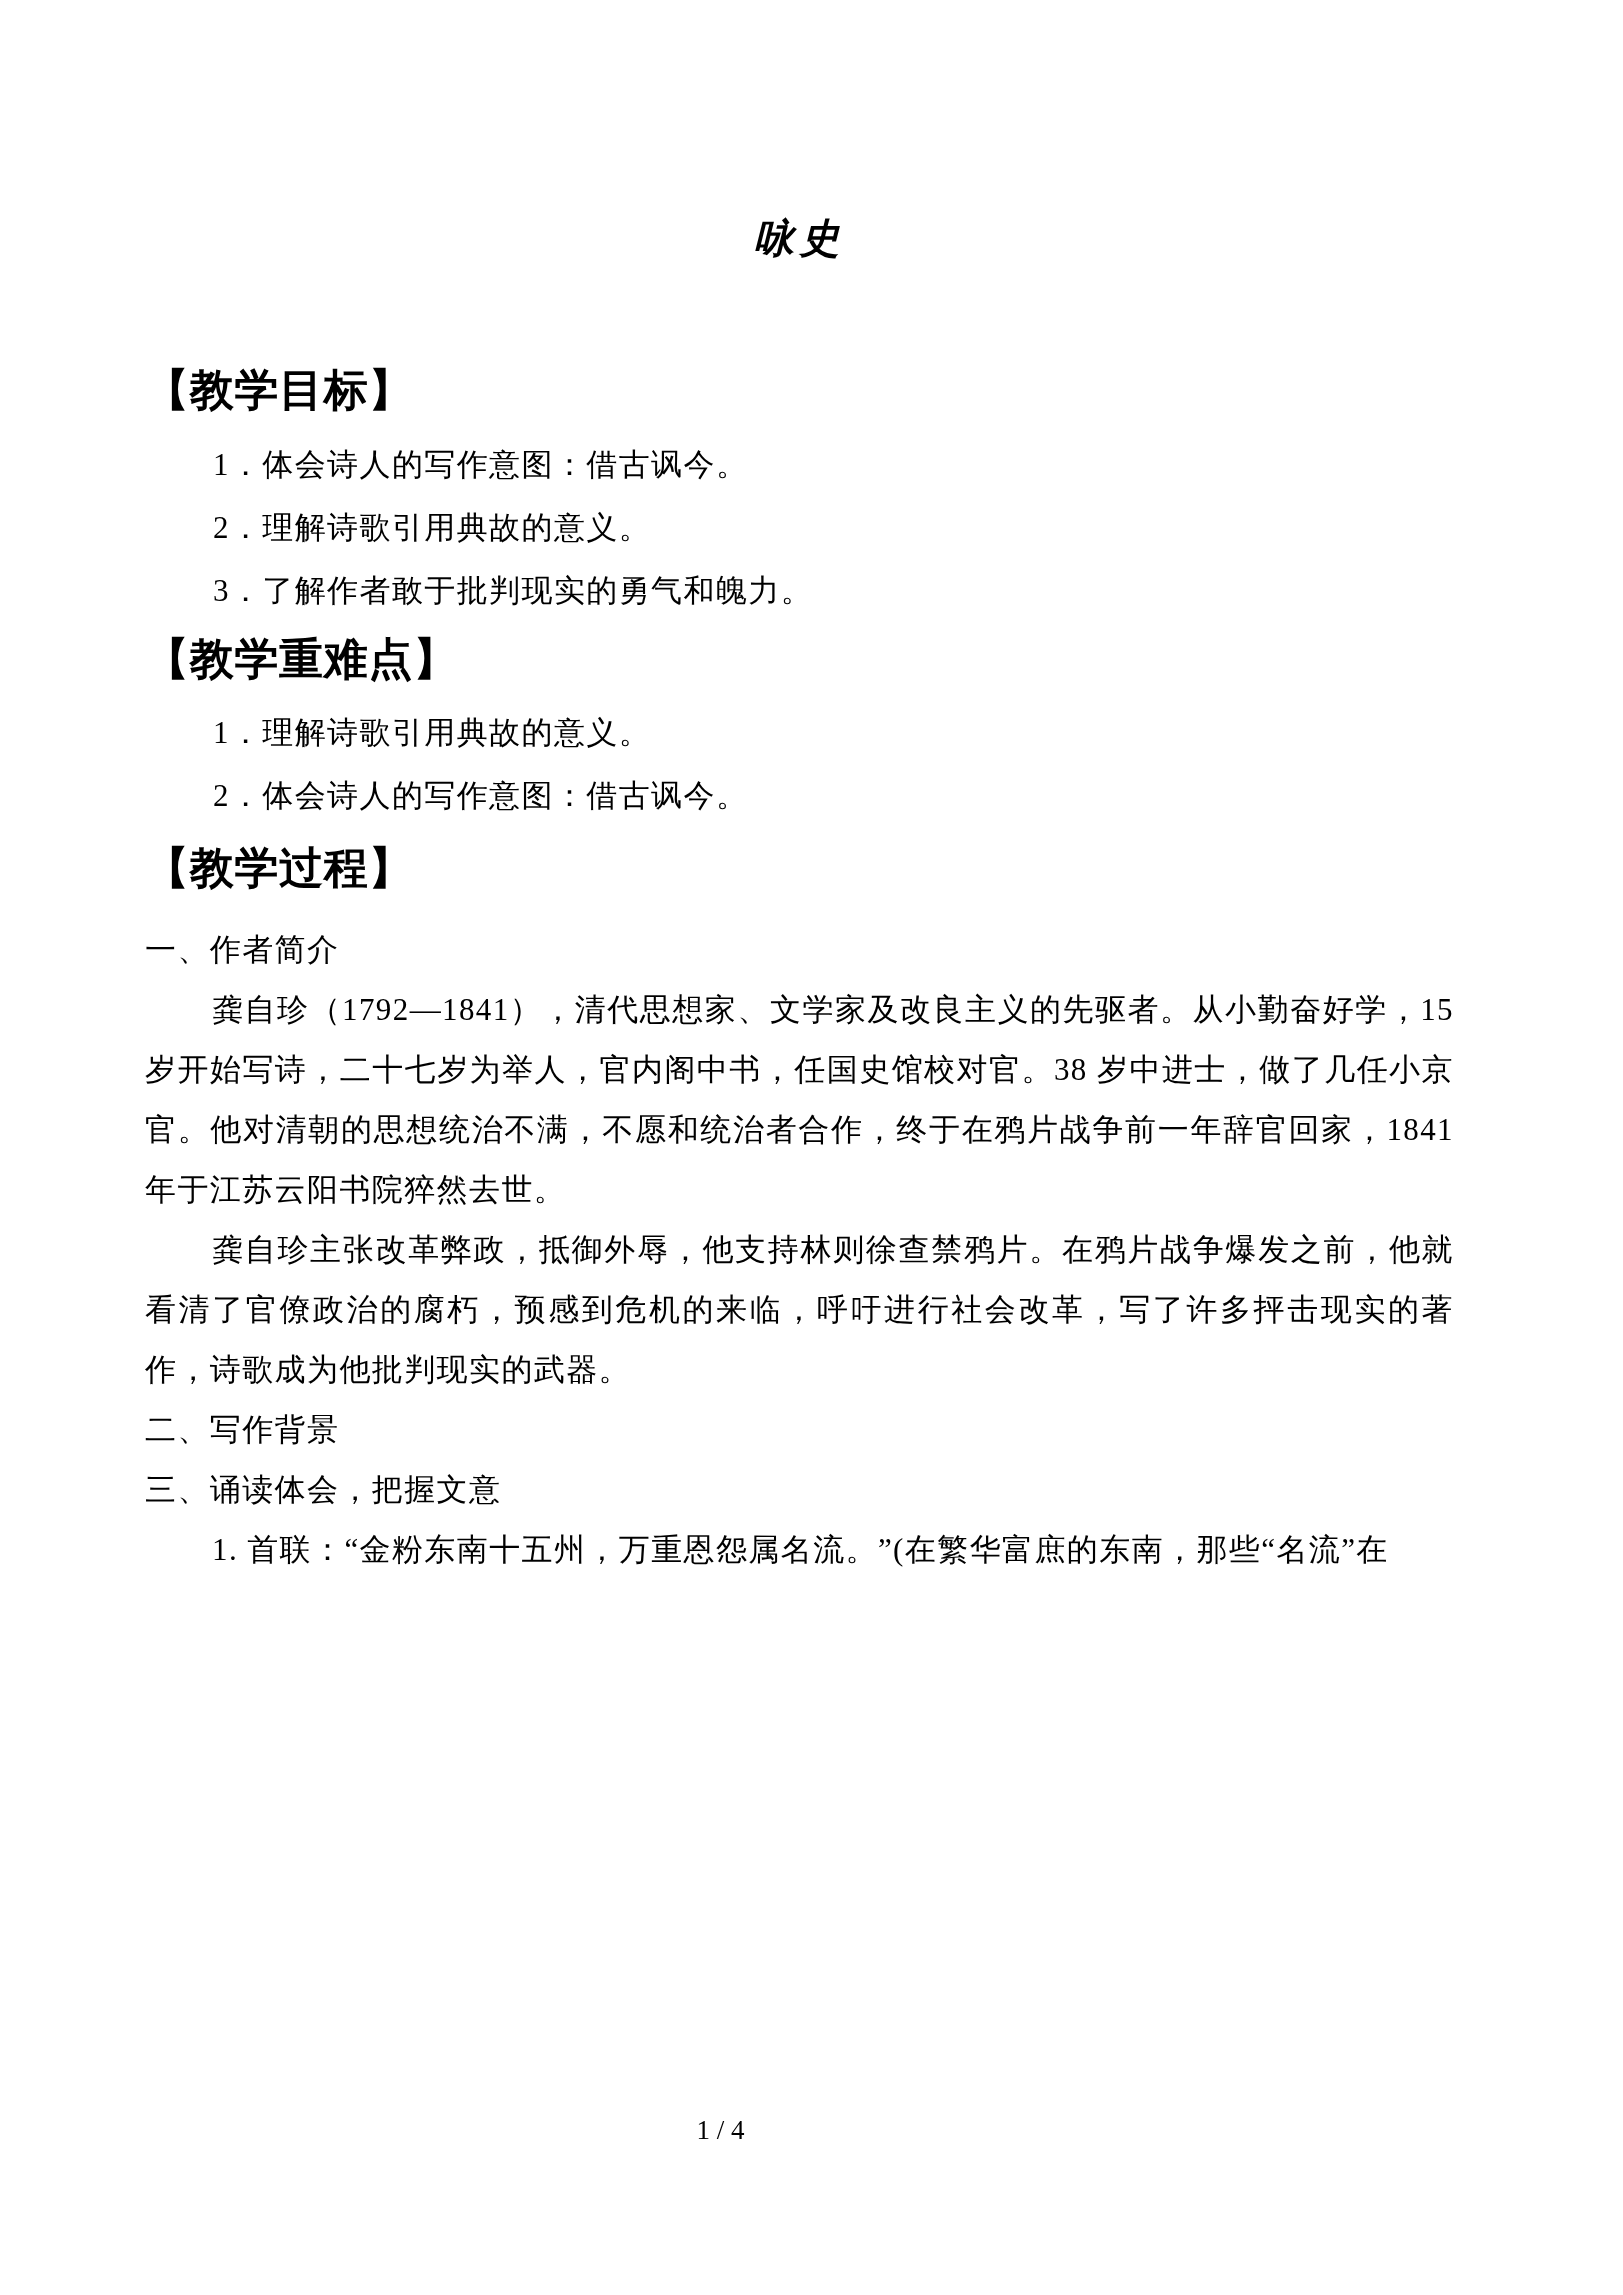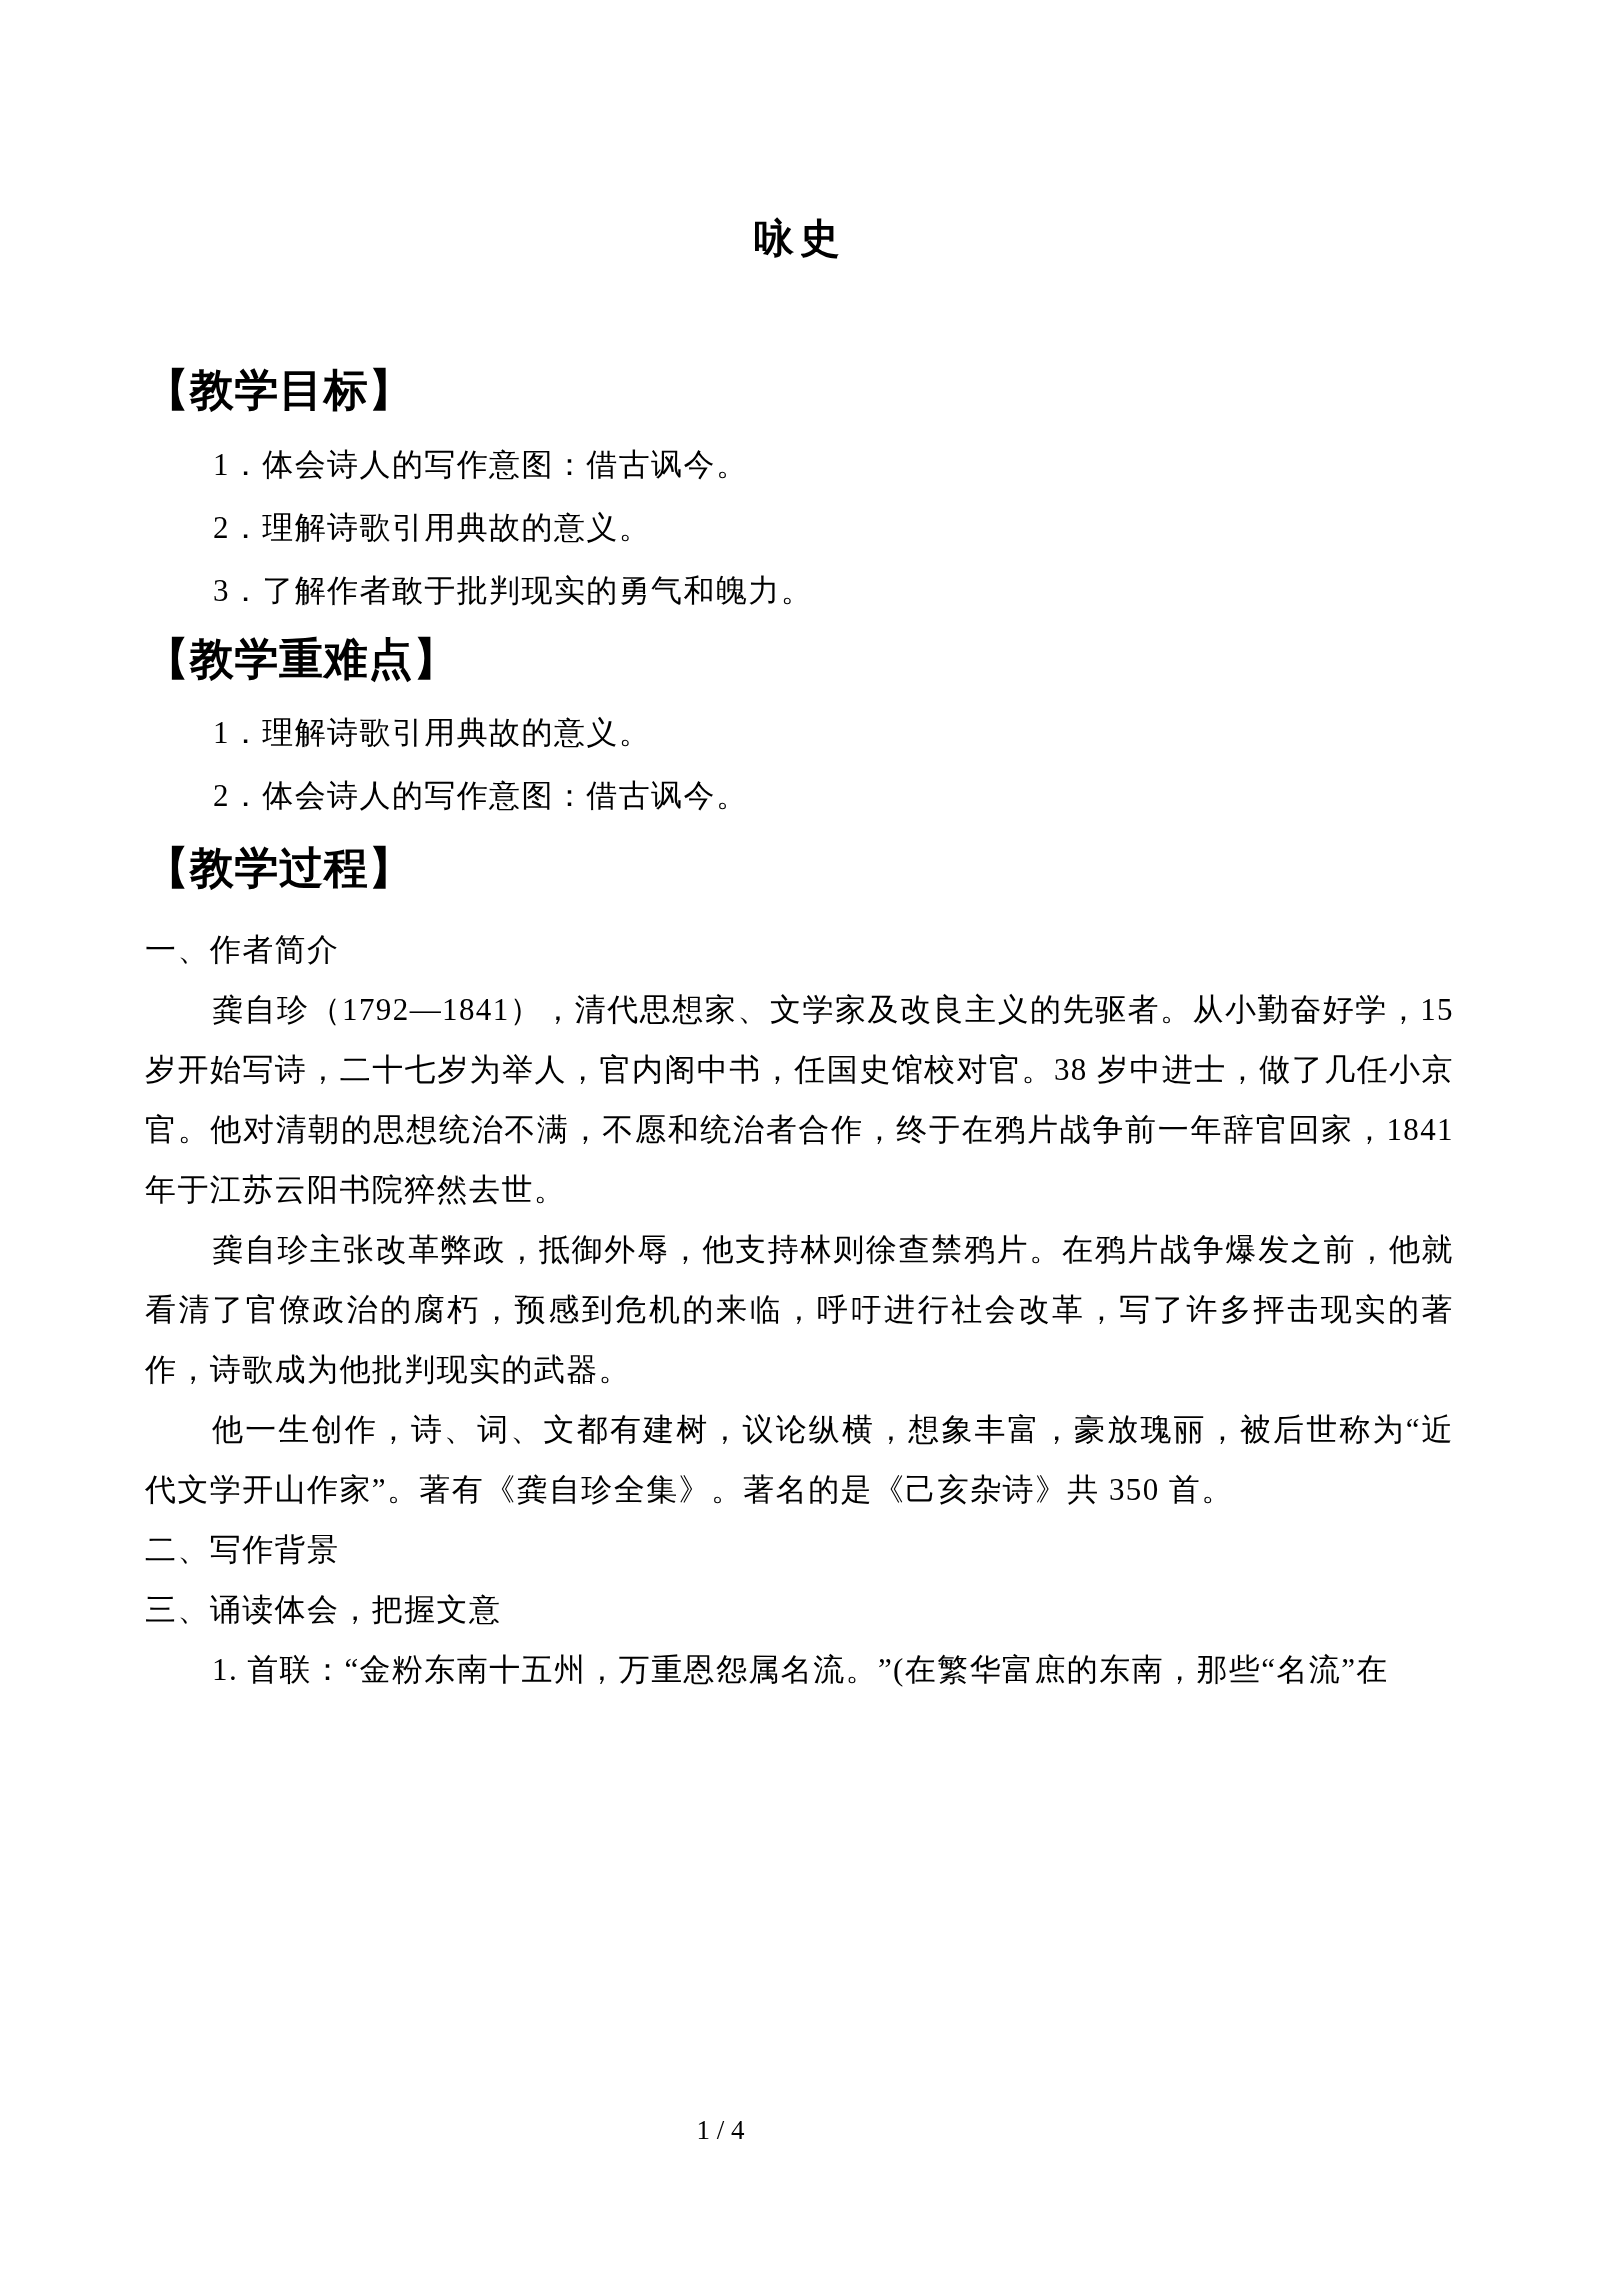--- a/index.html
+++ b/index.html
@@ -21,20 +21,21 @@
     width: 1309px;
   }
   .doc-title {
     margin: 0;
     padding-top: 214px;
     font-size: 40px;
     line-height: 49px;
     font-weight: 700;
     text-align: center;
     letter-spacing: 5.5px;
+    font-style: italic;
   }
   .sec-h {
     margin: 0;
     font-size: 44px;
     line-height: 49px;
     font-weight: 700;
     letter-spacing: 0.7px;
   }
   .sec-h.objectives { margin-top: 103px; }
   .sec-h.keypoints  { margin-top: 13px; }
@@ -97,21 +98,20 @@
   <h2 class="sec-h process">【教学过程】</h2>
 
   <div class="body-block">
 
     <div class="sub-h">一、作者简介</div>
 
     <p>龚自珍（1792—1841），清代思想家、文学家及改良主义的先驱者。从小勤奋好学，15 岁开始写诗，二十七岁为举人，官内阁中书，任国史馆校对官。38 岁中进士，做了几任小京官。他对清朝的思想统治不满，不愿和统治者合作，终于在鸦片战争前一年辞官回家，1841 年于江苏云阳书院猝然去世。</p>
 
     <p>龚自珍主张改革弊政，抵御外辱，他支持林则徐查禁鸦片。在鸦片战争爆发之前，他就看清了官僚政治的腐朽，预感到危机的来临，呼吁进行社会改革，写了许多抨击现实的著作，诗歌成为他批判现实的武器。</p>
 
-    <p>他一生创作，诗、词、文都有建树，议论纵横，想象丰富，豪放瑰丽，被后世称为“近代文学开山作家”。著有《龚自珍全集》。著名的是《己亥杂诗》共 350 首。</p>
 
     <div class="sub-h">二、写作背景</div>
 
 
     <div class="sub-h">三、诵读体会，把握文意</div>
 
     <p>1. 首联：“金粉东南十五州，万重恩怨属名流。”(在繁华富庶的东南，那些“名流”在</p>
 
   </div>
 

